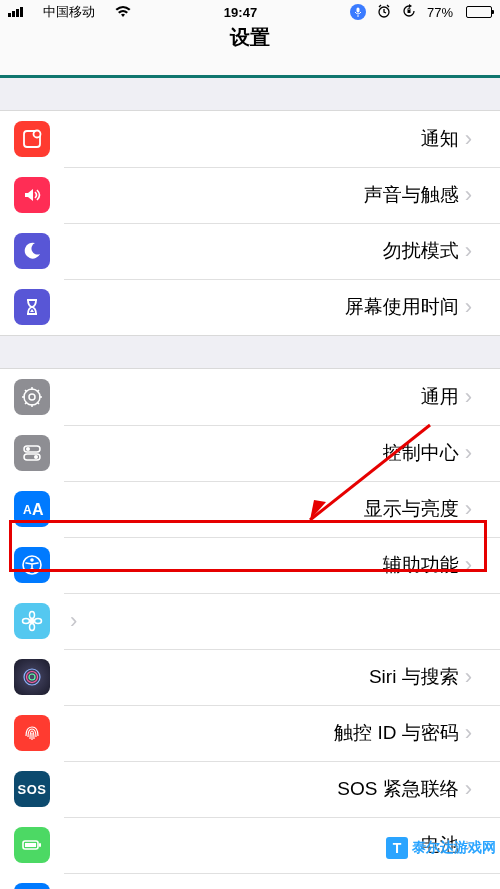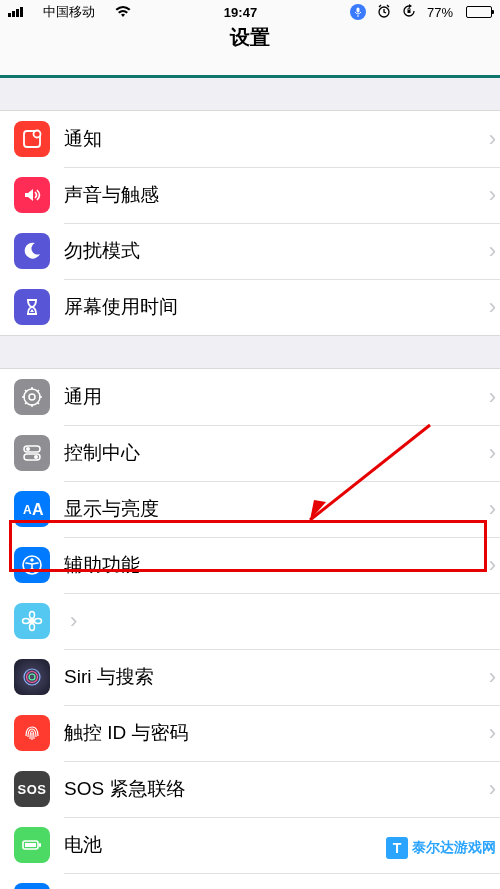--- a/index.html
+++ b/index.html
@@ -44,22 +44,23 @@
       border-bottom: 3px solid #0f766e;
       font-size: 20px;
       font-weight: 600;
     }
     .group-gap { height: 32px; background: #efeff4; }
     .list-group { background: #fff; }
     .row {
       display: flex;
       align-items: center;
       height: 56px;
-      padding: 0 4px 0 14px;
+      padding: 0 28px 0 14px;
       position: relative;
+      text-align: right;
     }
     .row + .row::before {
       content:"";
       position:absolute; left:64px; right:0; top:0;
       height:1px; background:#e0e0e0;
     }
     .list-group { border-top:1px solid #d9d9d9; border-bottom:1px solid #d9d9d9; }
     .icon-box {
       width: 36px; height: 36px; border-radius: 8px;
       display:flex; align-items:center; justify-content:center;
@@ -286,21 +287,21 @@
             <path d="M9 17 Q9 9 11 9 Q13 9 13 17"></path>
             <path d="M11 18 Q11 11 11 11"></path>
           </g>
         </svg>
     </div>
     <span class="row-label">触控 ID 与密码</span>
     <span class="chevron">›</span>
   </div>
 
   <div class="row">
-    <div class="icon-box" style="background:#404040">
+    <div class="icon-box" style="background:#0c4a6e">
       <span style="color:#fff;font-weight:700;font-size:13px;letter-spacing:0.5px">SOS</span>
     </div>
     <span class="row-label">SOS 紧急联络</span>
     <span class="chevron">›</span>
   </div>
 
   <div class="row">
     <div class="icon-box" style="background:#4cd964">
       <svg width="24" height="22" viewBox="0 0 24 22">
           <rect x="3" y="7" width="15" height="8" rx="2" fill="none" stroke="#fff" stroke-width="1.6"></rect>

